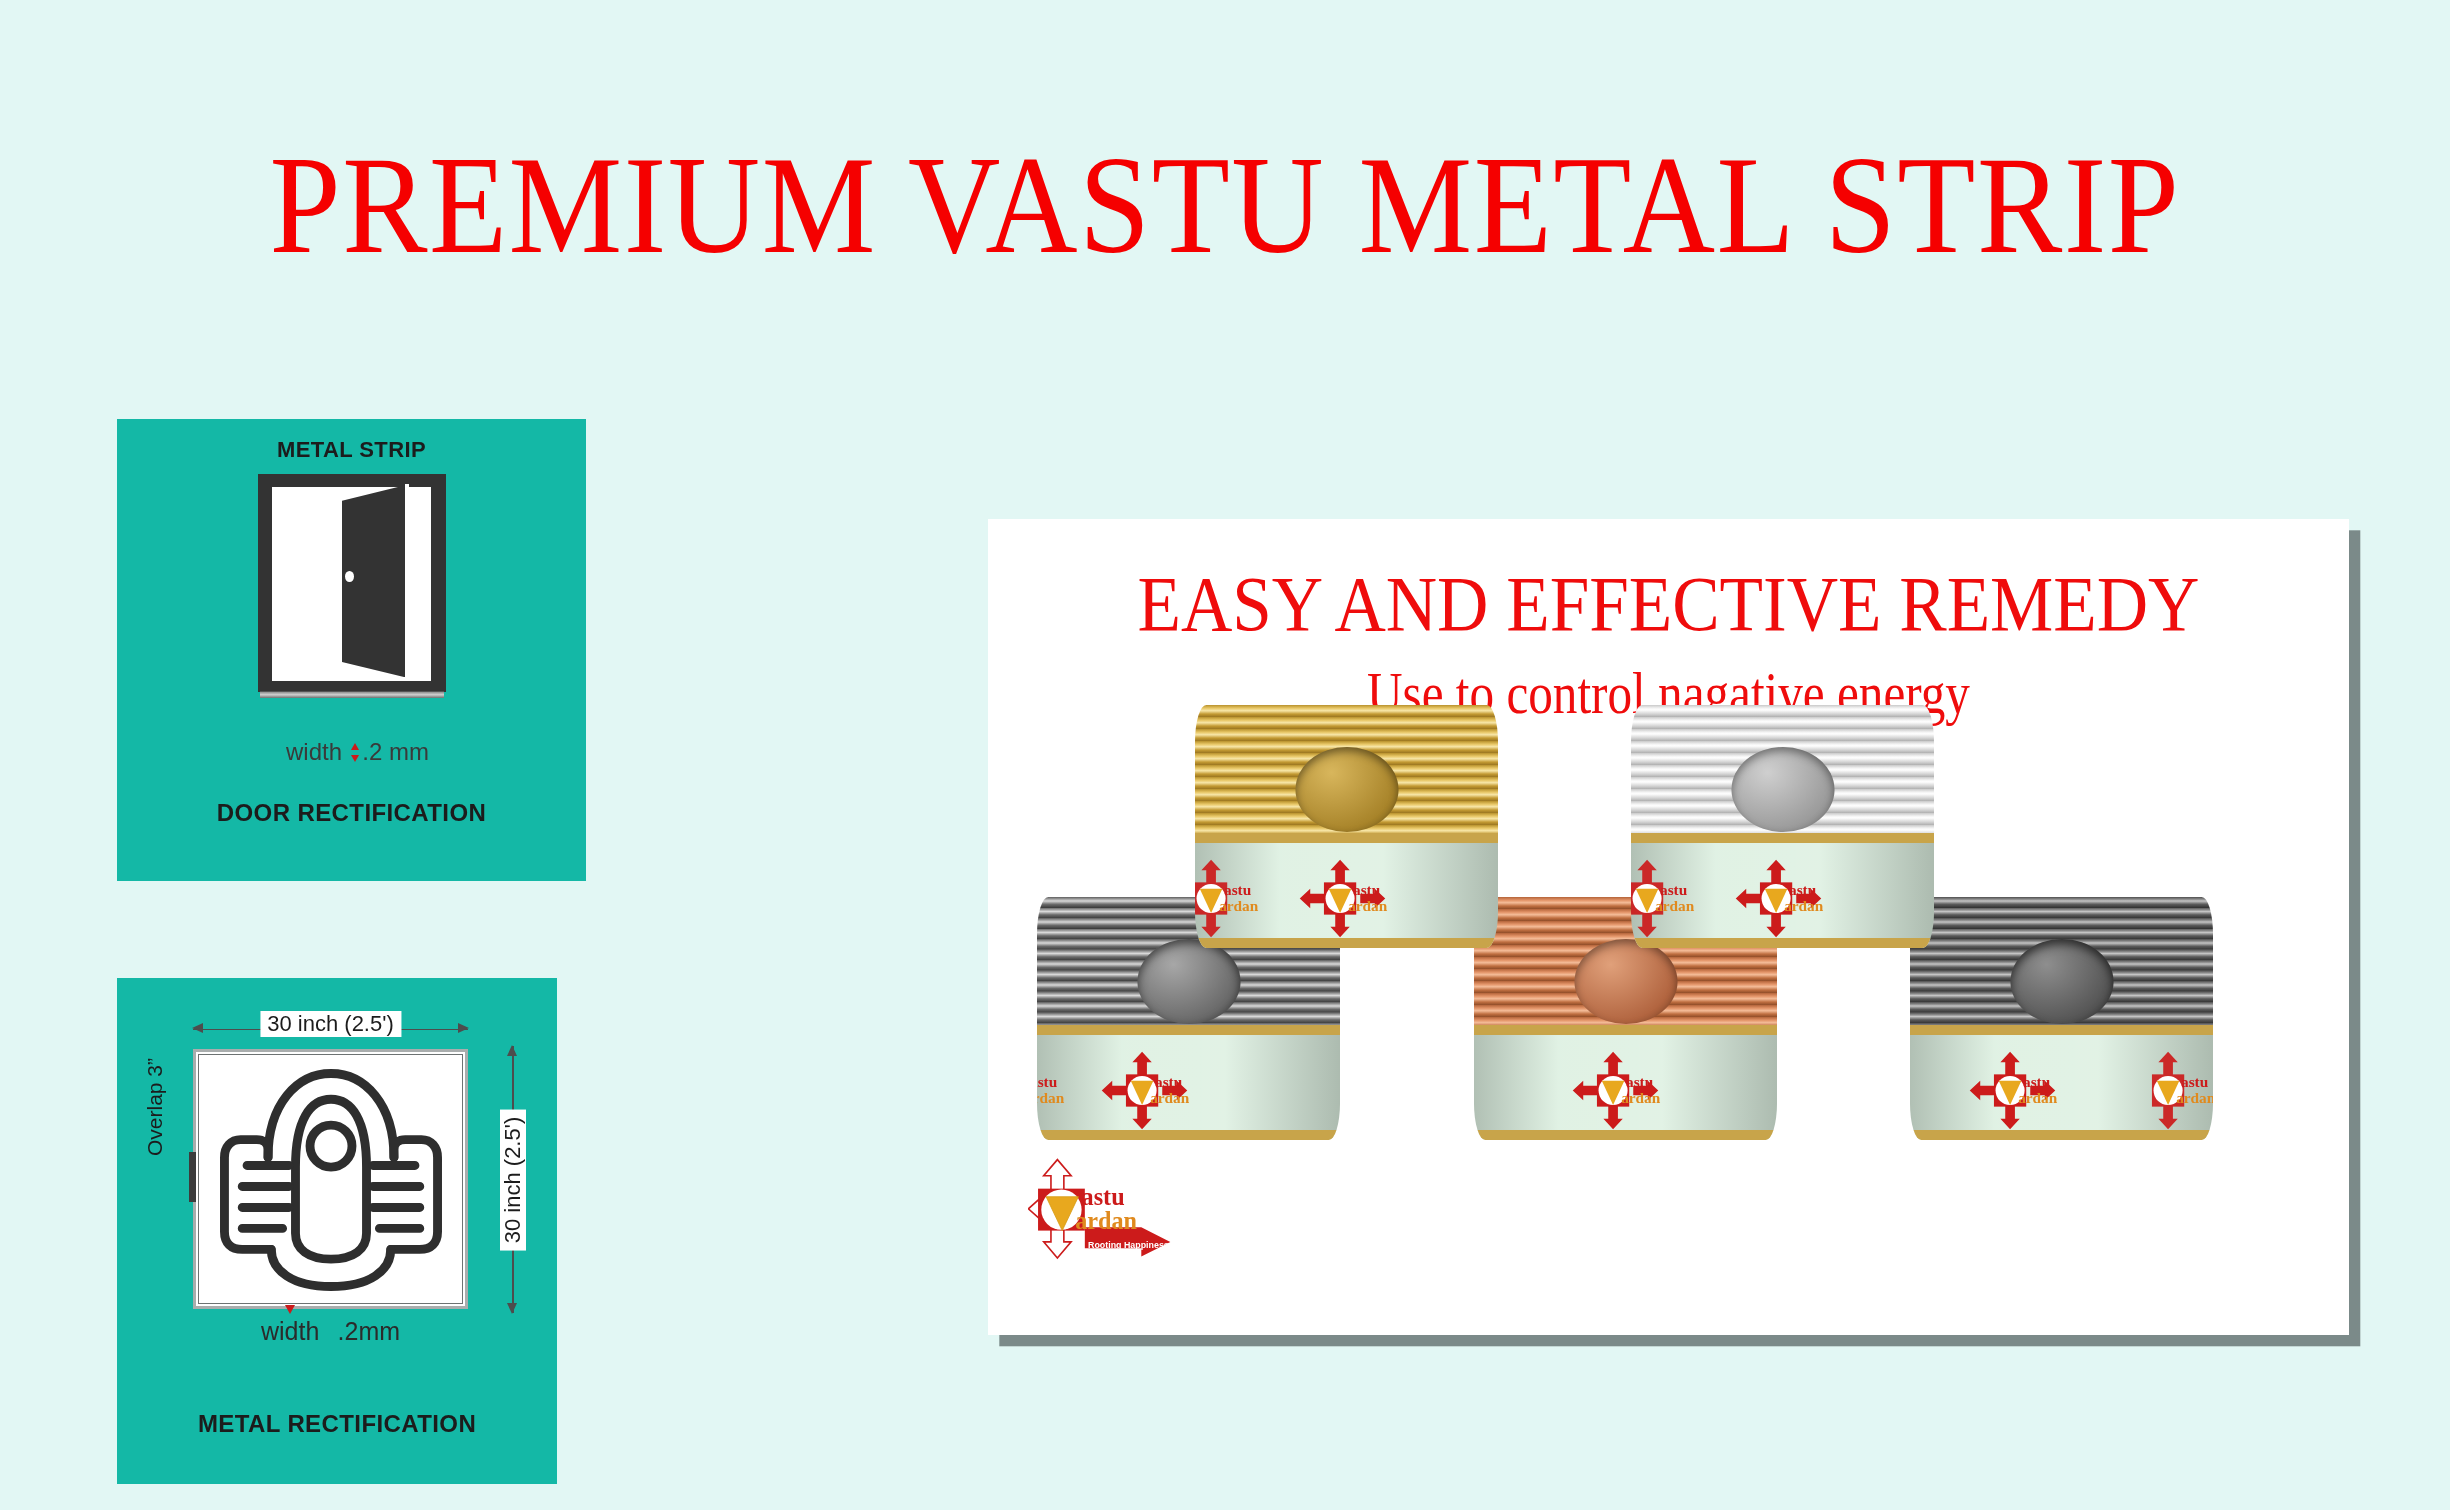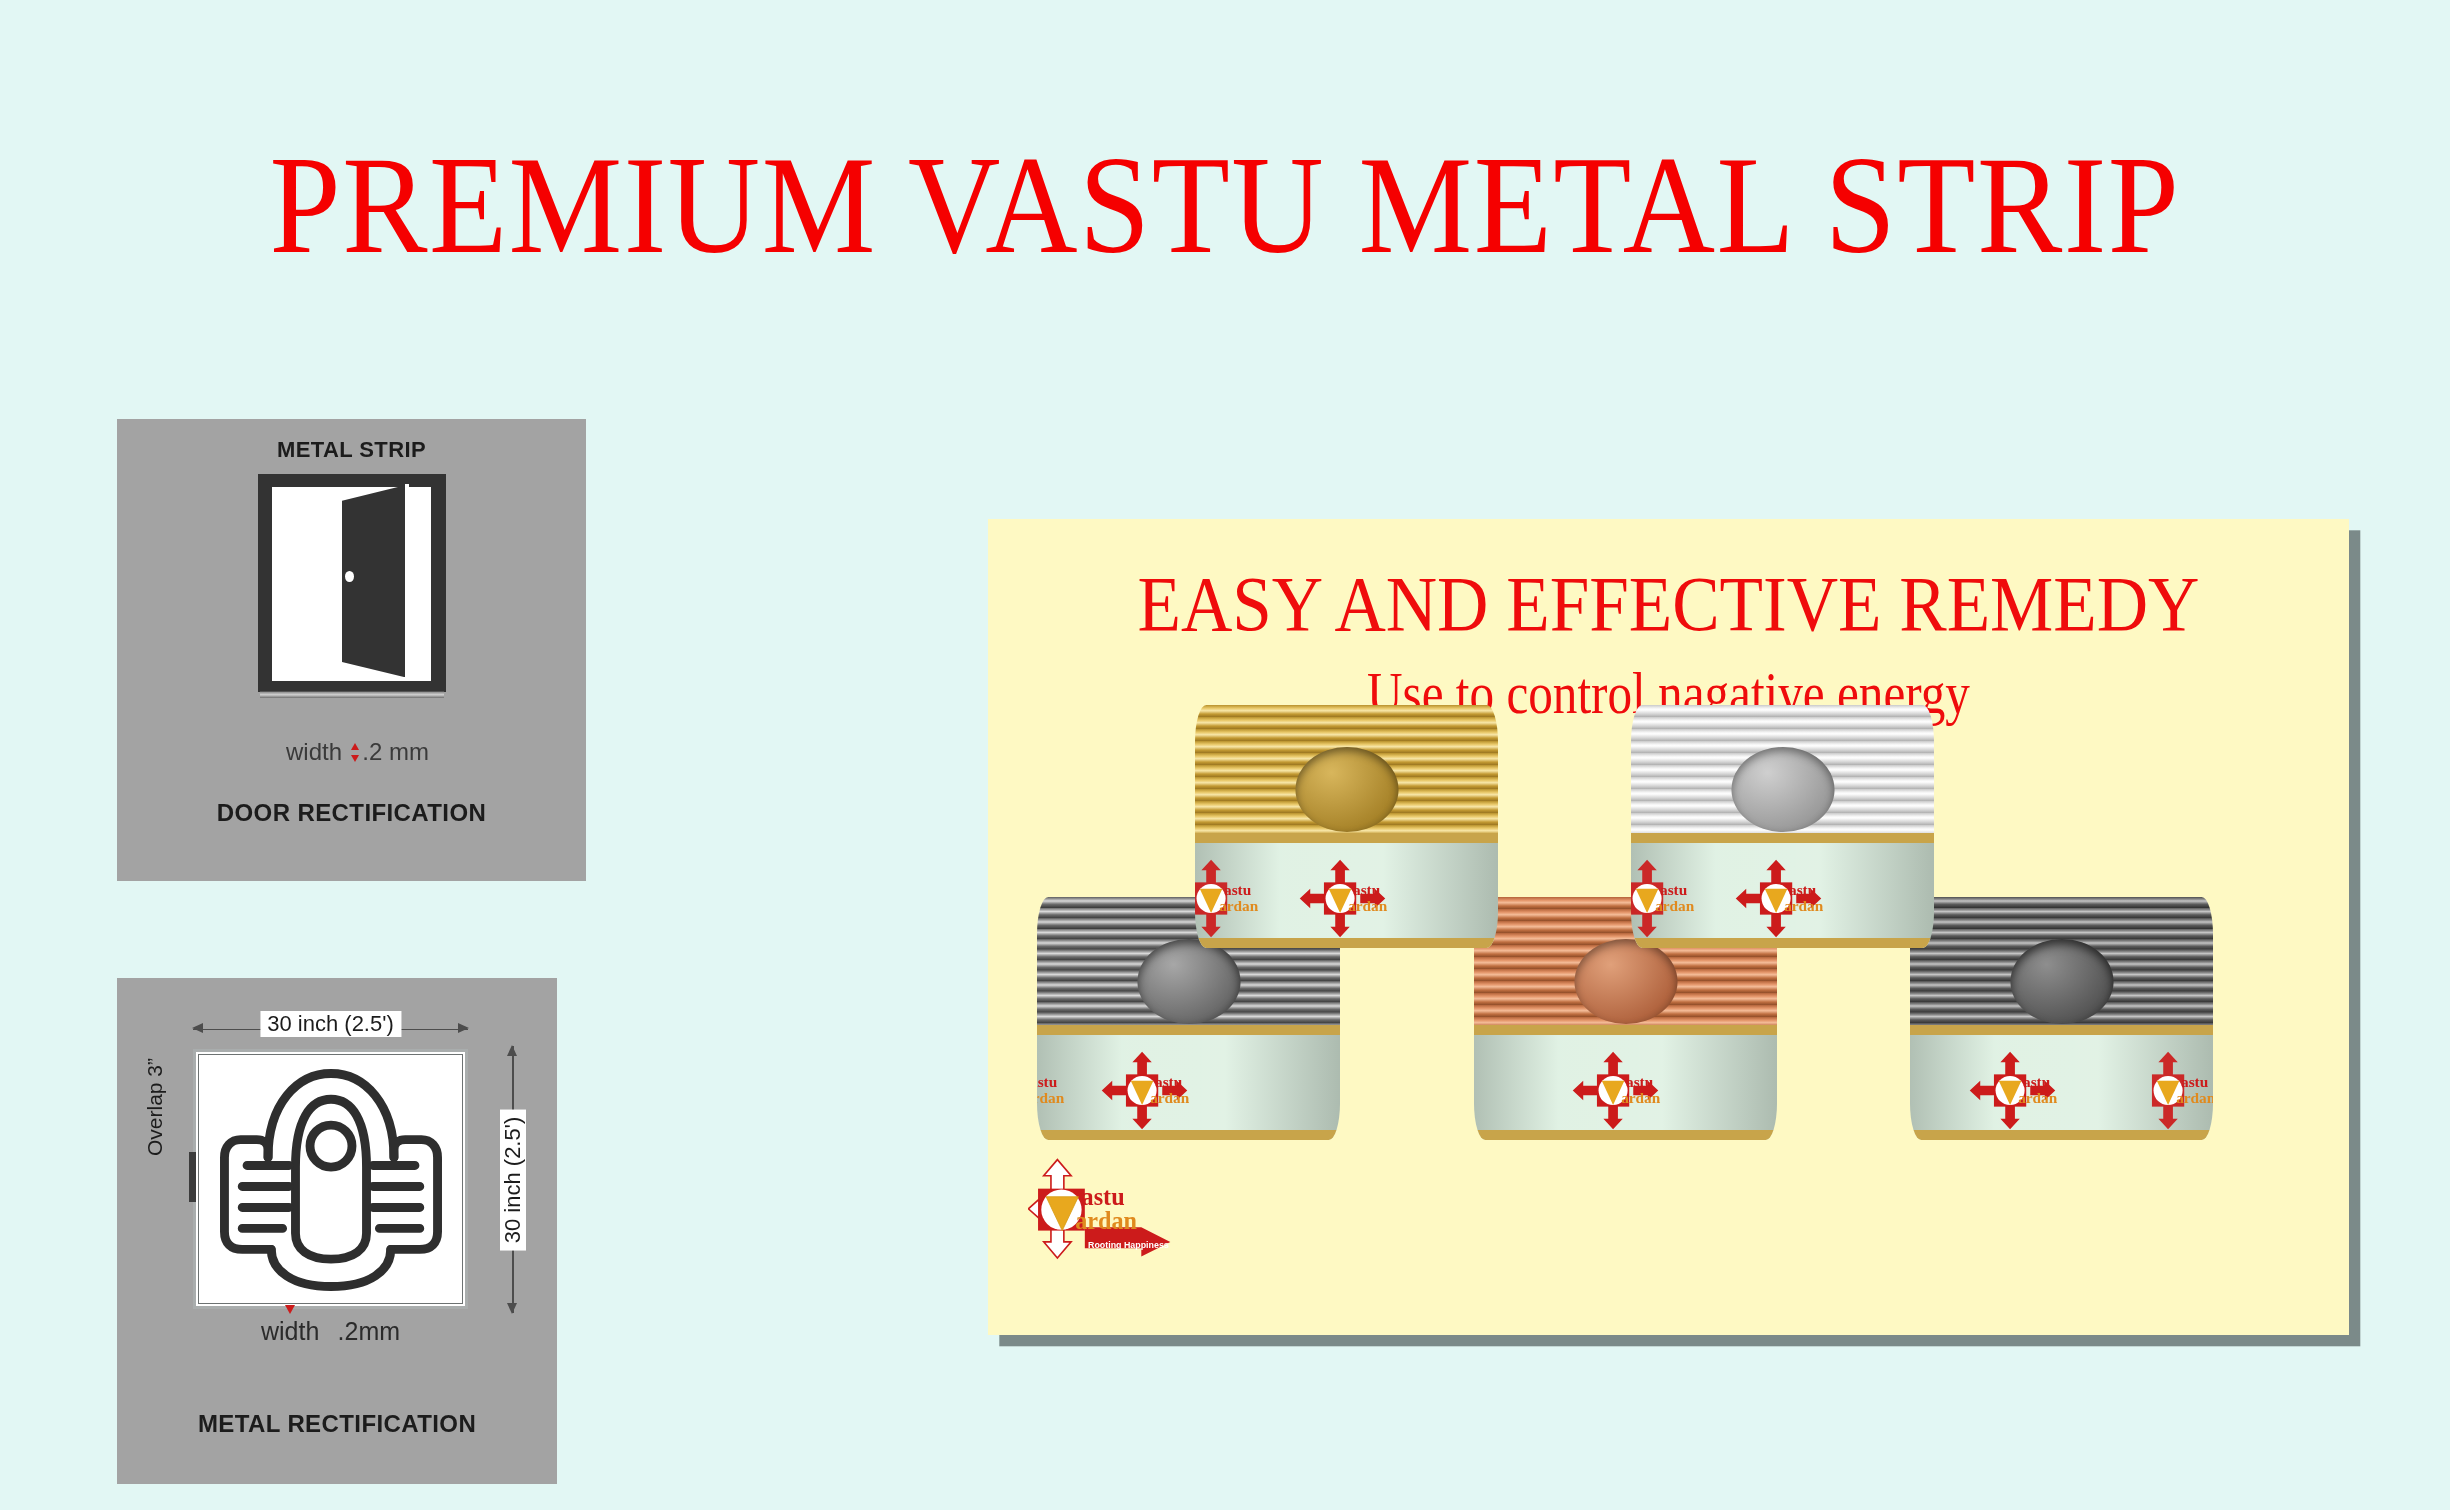--- a/index.html
+++ b/index.html
@@ -29,21 +29,21 @@
     font-weight: 400;
     letter-spacing: 1.6px;
     transform: scaleX(0.92);
     transform-origin: center top;
     white-space: nowrap;
   }
 
   
   .left-card {
     position: absolute;
-    background: #a3a3a3;
+    background: #14b8a6;
     left: 117px;
   }
   #card-door  { top: 419px;  width: 469px; height: 462px; }
   #card-toilet{ top: 978px; width: 440px; height: 506px; }
 
   .card-caption-top {
     position: absolute;
     left: 0; right: 0;
     text-align: center;
     font-size: 22px;
@@ -232,21 +232,21 @@
     border-left: 5.7px solid transparent;
     border-right: 5.7px solid transparent;
     border-top: 9px solid #cc1b1b;
   }
 
   
   .right-panel {
     position: absolute;
     left: 988px; top: 519px;
     width: 1361px; height: 816px;
-    background: #fef9c3;
+    background: #ffffff;
     box-shadow: 11.3px 11.3px 0 0 #7b8a89;
   }
   .panel-title {
     position: absolute;
     left: 0; right: 0; top: 45px;
     text-align: center;
     color: #ef0c0c;
     font-family: "Liberation Serif", serif;
     font-size: 79px;
     line-height: 1;

